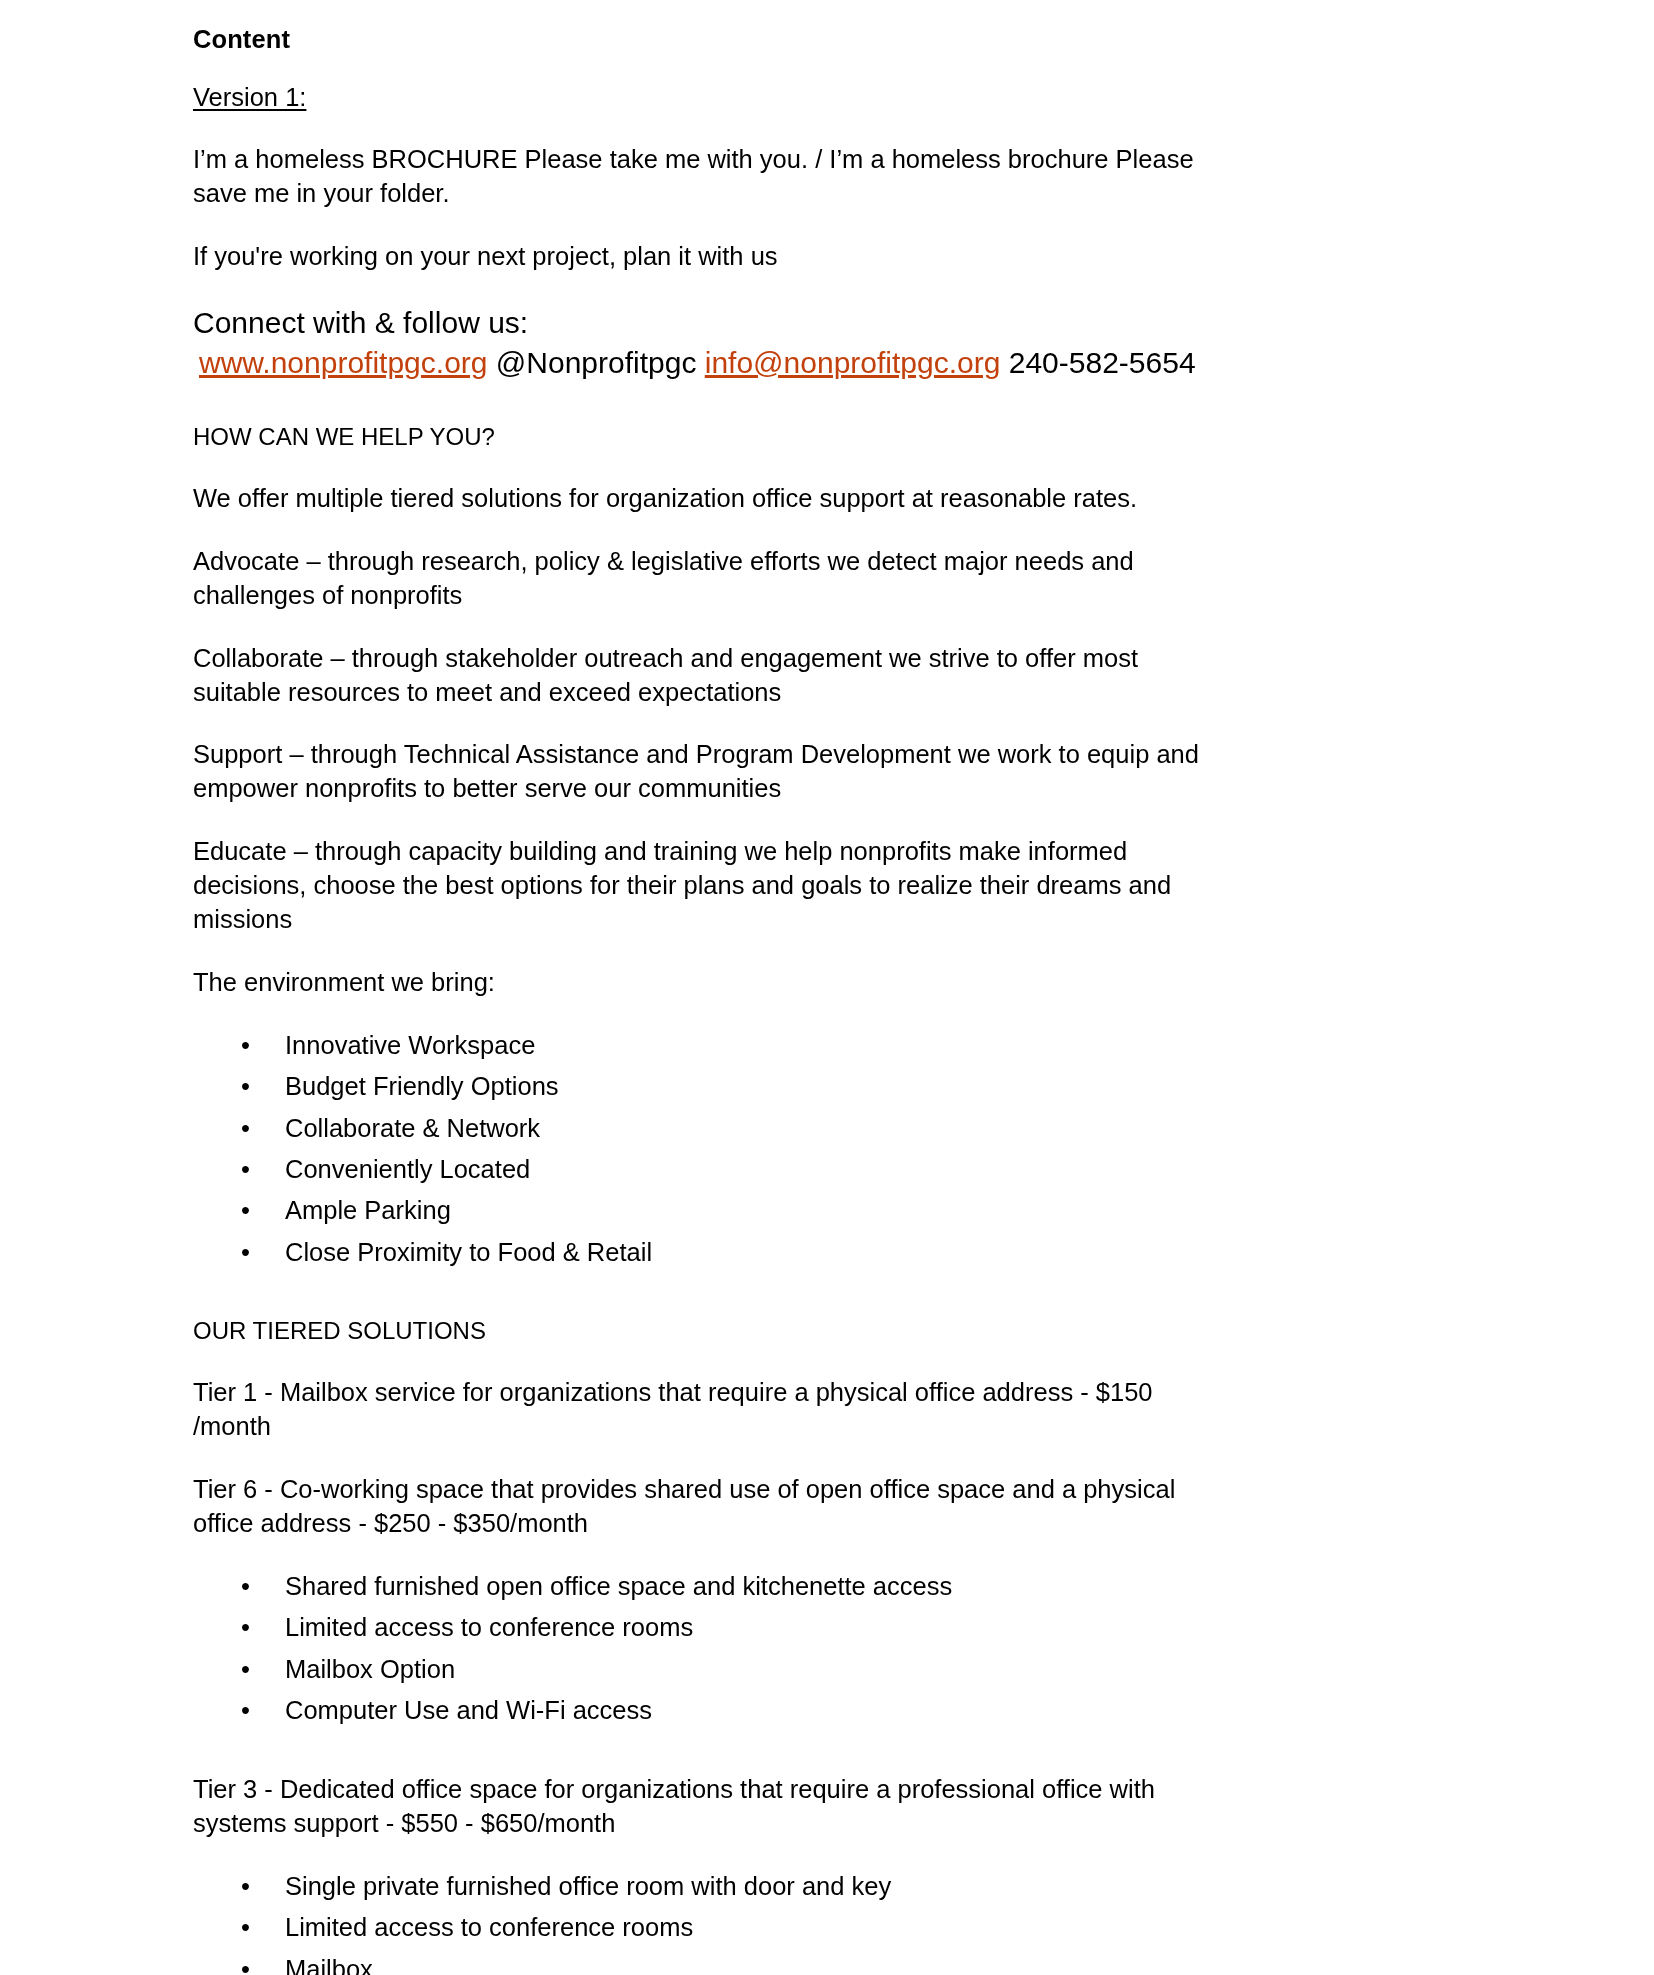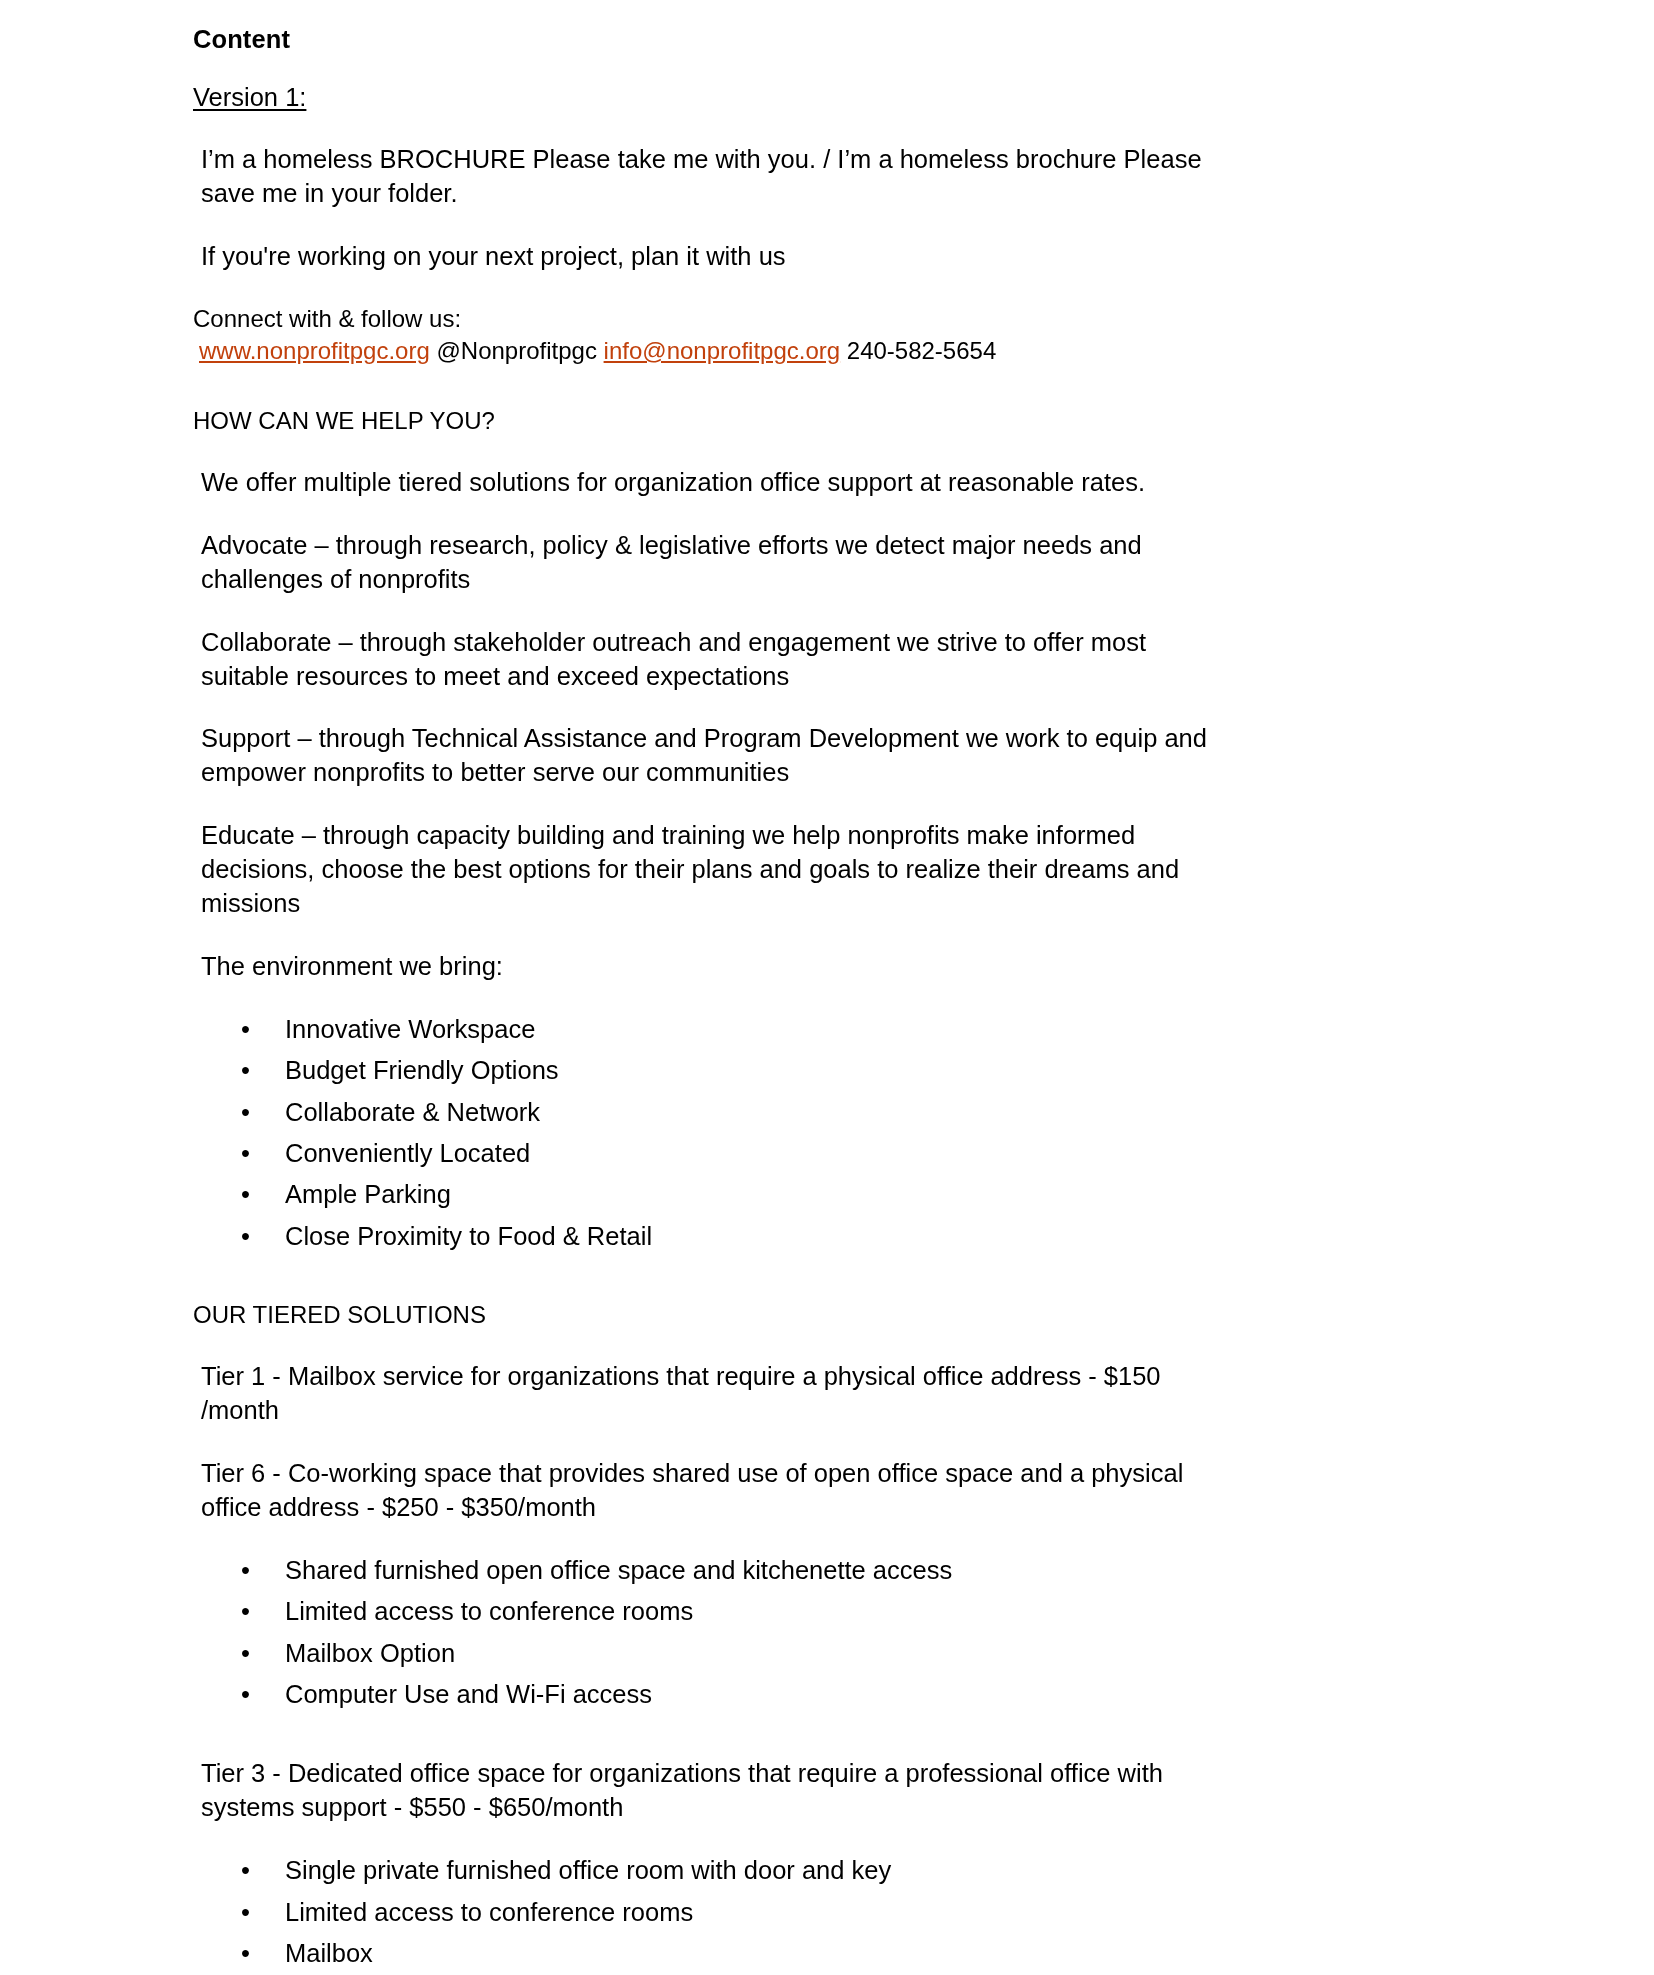--- a/index.html
+++ b/index.html
@@ -35,25 +35,25 @@
     line-height: 1.25;
     margin: 0 0 30px 0;
   }
   .version-line .u {
     text-decoration: underline;
     text-underline-offset: 3px;
   }
   p.para {
     font-size: 25.5px;
     line-height: 1.33;
-    margin: 0 0 29px 8px;
+    margin: 0 0 29px 0;
     text-align: left;
   }
   .contact-block {
-    font-size: 24px;
+    font-size: 30px;
     line-height: 1.33;
     margin: 18px 0 38px 0;
   }
   .contact-block .ln2 {
     display: block;
     padding-left: 6px;
   }
   a.link, .link {
     color: #c2410c;
     text-decoration: underline;

